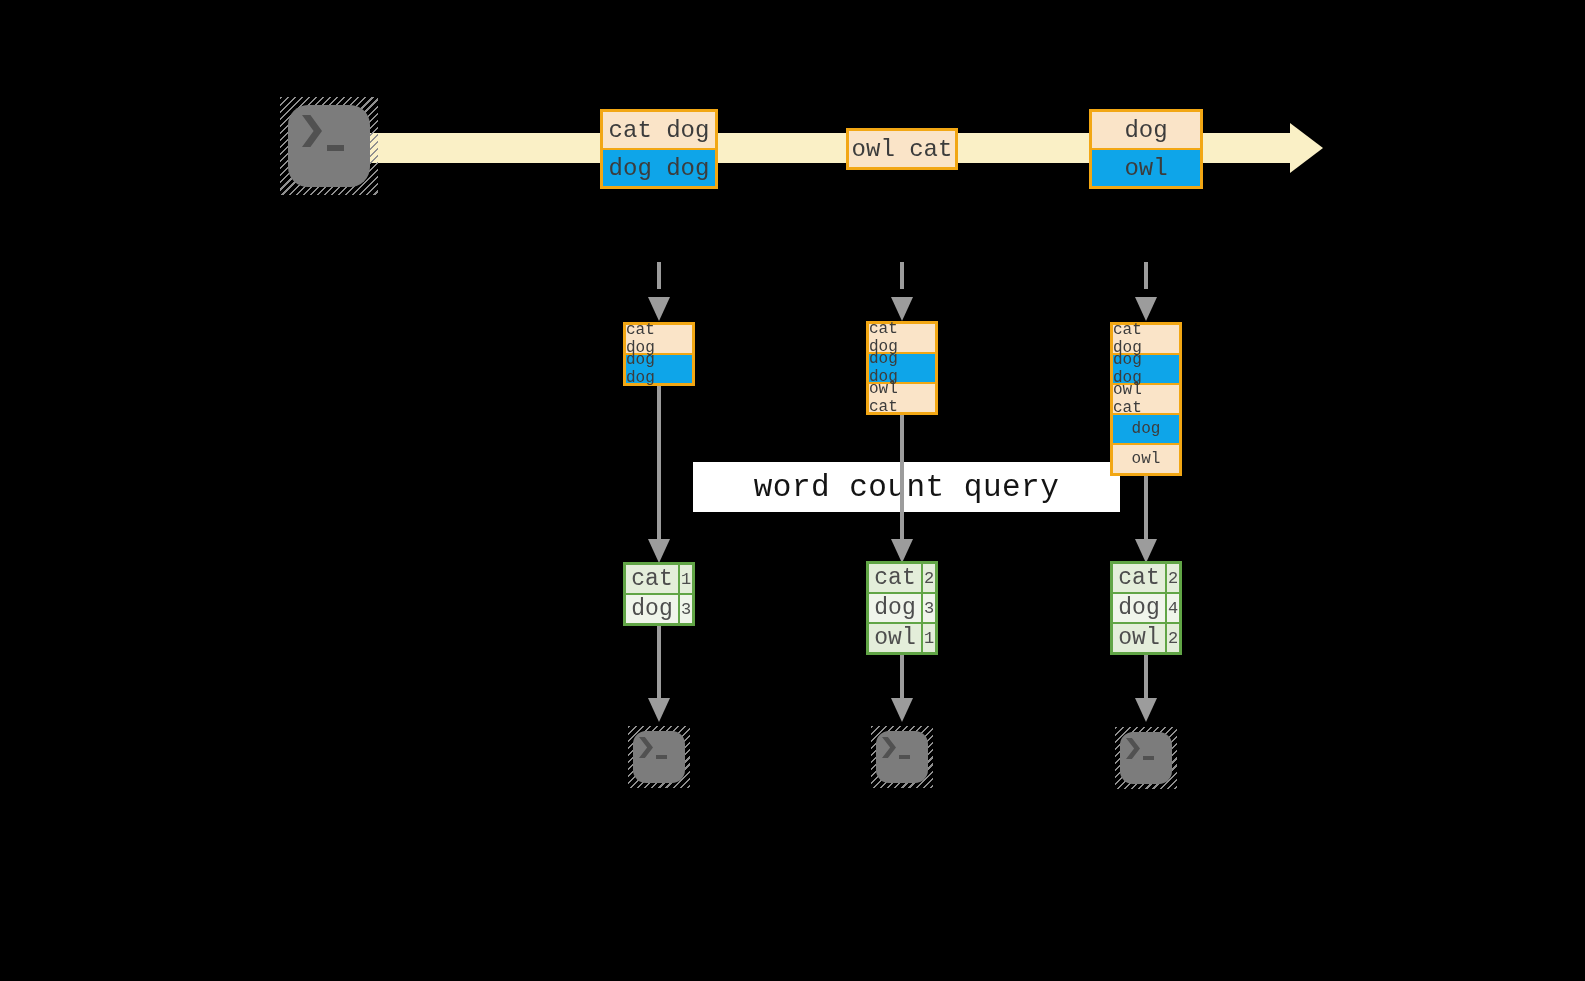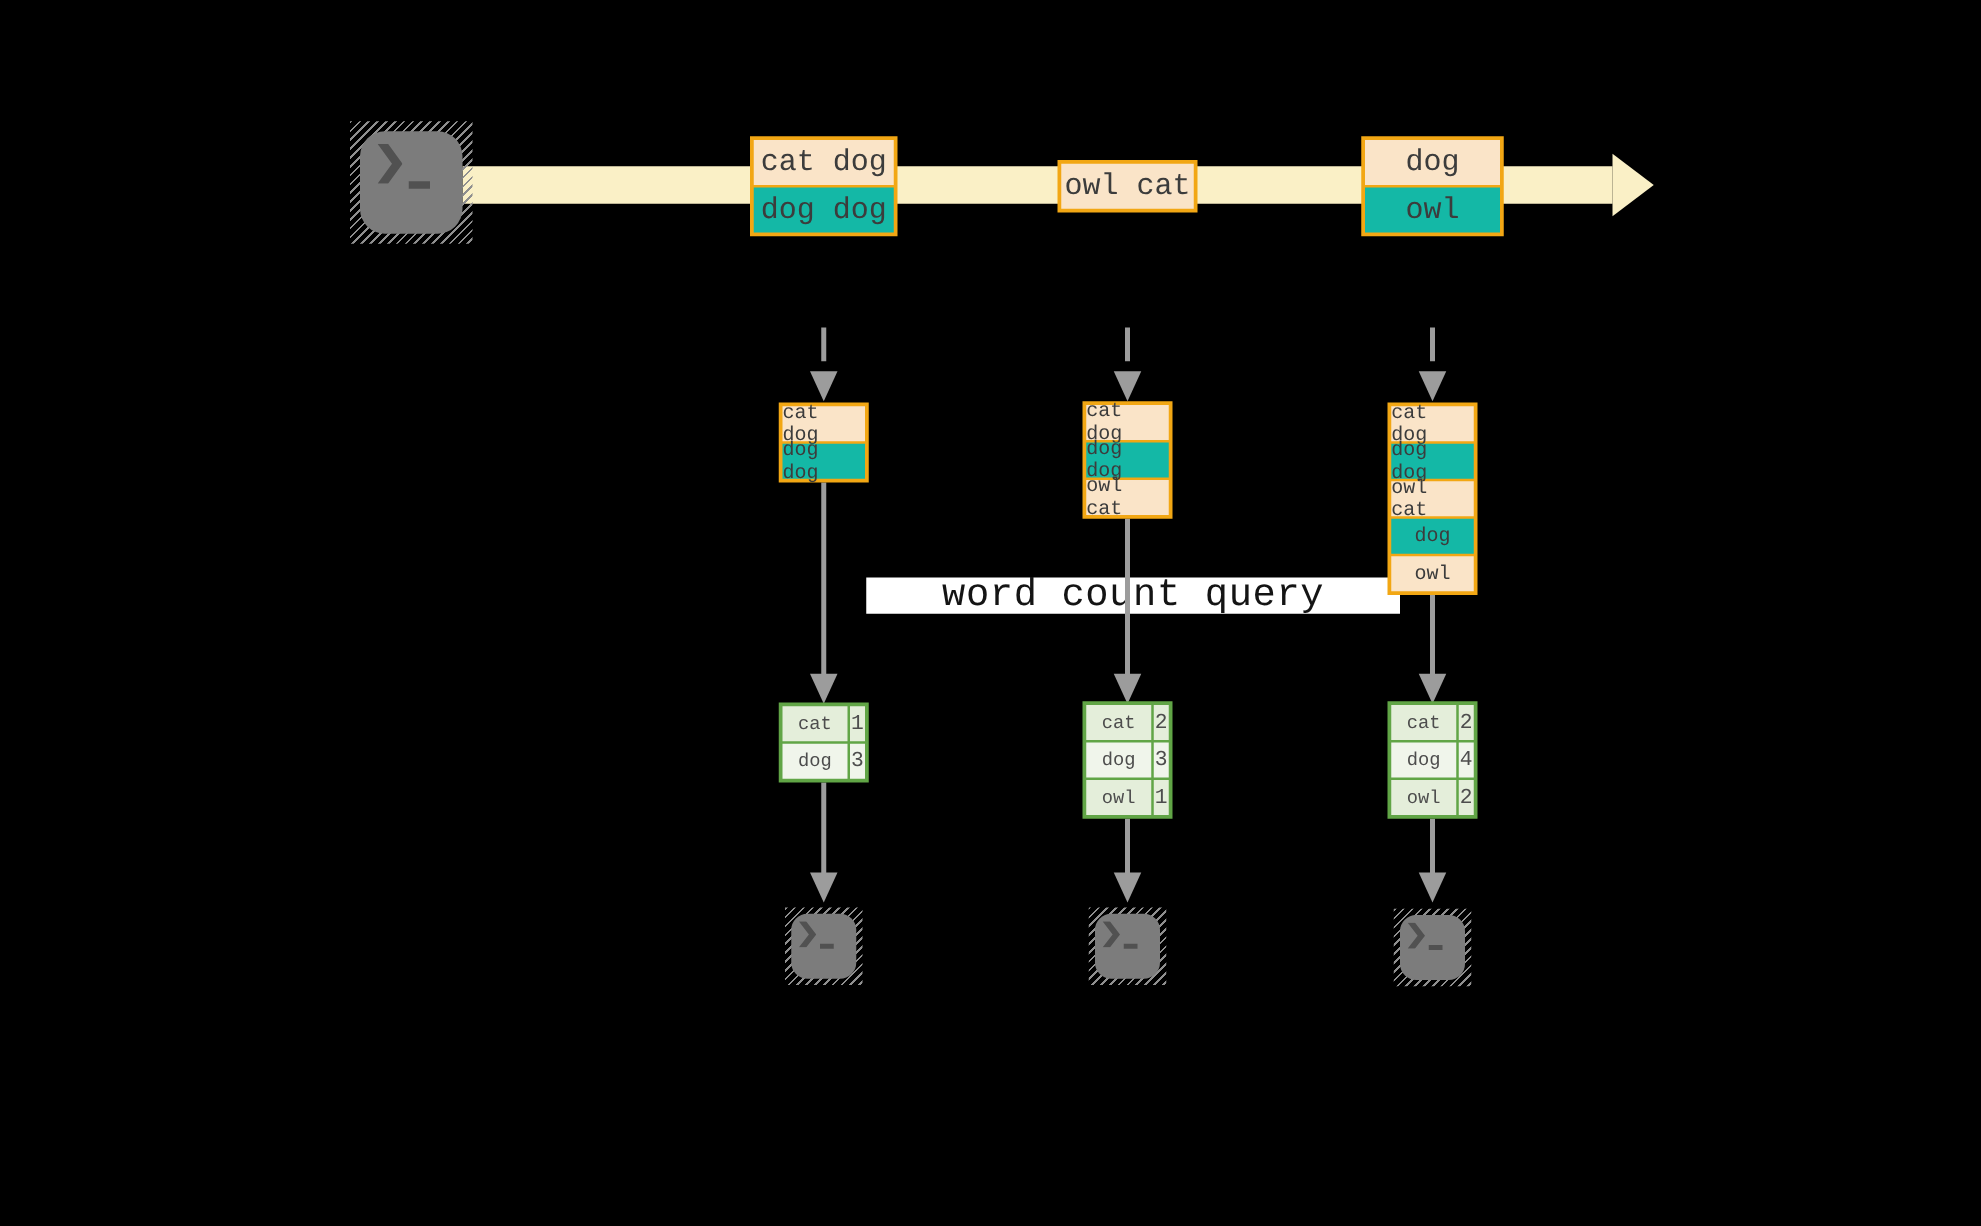--- a/index.html
+++ b/index.html
@@ -10,33 +10,33 @@
   
   .band{position:absolute;left:370px;top:133px;width:920px;height:30px;background:#FAF0C6;z-index:0;}
   .band-head{position:absolute;left:1290px;top:123px;width:0;height:0;z-index:0;
     border-top:25px solid transparent;border-bottom:25px solid transparent;border-left:33px solid #FAF0C6;}
   
   .obox{position:absolute;background:#F2A714;padding:3px;display:flex;flex-direction:column;gap:2px;box-sizing:border-box;z-index:3;}
   .obox .cell{display:flex;align-items:center;justify-content:center;color:#3C3C3C;}
   .batch .cell{height:36px;font-size:24px;}
   .state .cell{height:28px;font-size:16px;}
   .fill-a{background:#FAE4C8;}
-  .fill-b{background:#14b8a6;}
+  .fill-b{background:#0ea5e9;}
   
   .vline{position:absolute;width:4px;background:#9C9C9C;z-index:2;}
   .vhead{position:absolute;width:0;height:0;z-index:2;
     border-left:11px solid transparent;border-right:11px solid transparent;border-top:24px solid #9C9C9C;}
   
-  .qbar{position:absolute;left:693px;top:462px;width:427px;height:29px;background:#FFFFFF;z-index:1;
+  .qbar{position:absolute;left:693px;top:462px;width:427px;height:50px;background:#FFFFFF;z-index:1;
     display:flex;align-items:center;justify-content:center;}
   .qbar span{font-size:31px;font-weight:300;color:#141414;letter-spacing:0.5px;}
   
   .gtable{position:absolute;background:#61A546;padding:3px;display:flex;flex-direction:column;gap:2px;box-sizing:border-box;z-index:3;width:72px;}
   .gtable .row{display:flex;gap:2px;height:28px;}
-  .gtable .wcell{width:52px;display:flex;align-items:center;justify-content:center;font-size:15px;color:#4D4D4D;}
+  .gtable .wcell{width:52px;display:flex;align-items:center;justify-content:center;font-size:23px;color:#4D4D4D;}
   .gtable .ncell{flex:1;display:flex;align-items:center;justify-content:center;font-size:17px;color:#4D4D4D;}
   .gfill-a{background:#E4EEDA;}
   .gfill-b{background:#F0F5EB;}
   
   .term{position:absolute;z-index:3;background:repeating-linear-gradient(135deg,#8F8F8F 0 1.5px,transparent 1.5px 5px);}
   .term .body{position:absolute;background:#7C7C7C;}
   .term-big{left:280px;top:97px;width:98px;height:98px;}
   .term-big .body{inset:8px;border-radius:20px;}
   .chev{position:absolute;background:#515151;clip-path:polygon(0 0,42% 0,100% 50%,42% 100%,0 100%,58% 50%);}
   .usc{position:absolute;background:#515151;}

